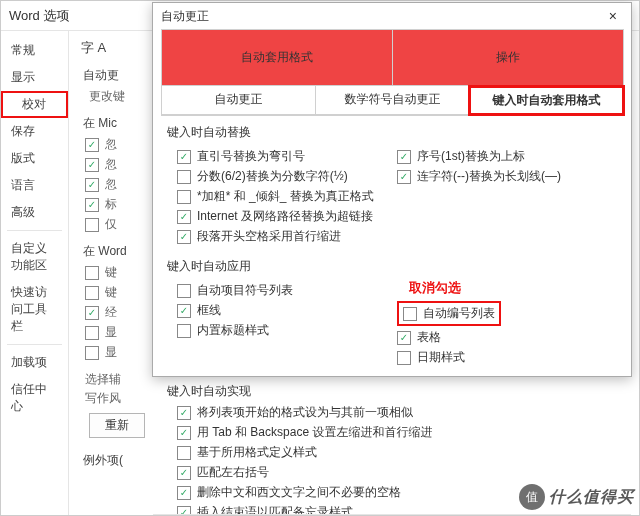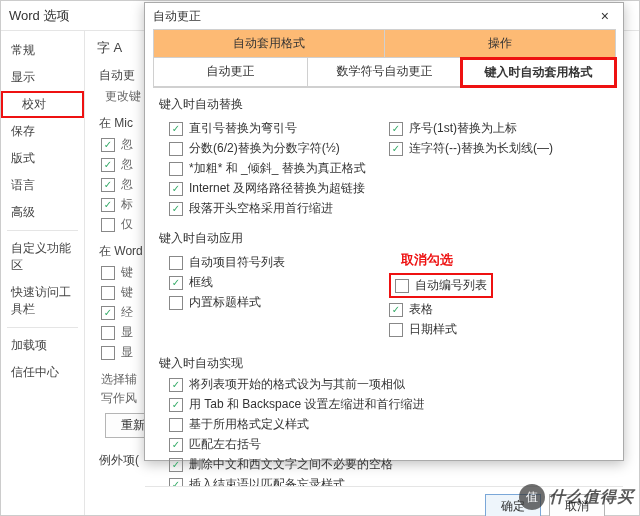--- a/index.html
+++ b/index.html
@@ -2,37 +2,37 @@
 <html><head>
 <meta charset="utf-8">
 <style>
 *{box-sizing:border-box;margin:0;padding:0;font-family:"Microsoft YaHei",SimSun,sans-serif;font-size:12px;color:#333}
 body{background:#fff;width:640px;height:516px;position:relative;overflow:hidden}
 .win{position:absolute;left:0;top:0;width:640px;height:516px;border:1px solid #ccc;background:#fff}
 .titlebar{height:30px;display:flex;align-items:center;justify-content:space-between;padding:0 8px;border-bottom:1px solid #e5e5e5}
 .titlebar .t{font-size:13px}
 .titlebar .ctrls span{display:inline-block;width:30px;text-align:center;color:#666;font-size:14px}
 .body{display:flex;height:calc(100% - 30px)}
-.side{width:84px;border-right:1px solid #e5e5e5;padding-top:6px}
+.side{width:68px;border-right:1px solid #e5e5e5;padding-top:6px}
 .side .item{padding:5px 10px;color:#444}
 .side .sep{height:1px;background:#e5e5e5;margin:4px 6px}
 .side .hl{border:2px solid #e11;padding:3px 19px}
 .main{flex:1;padding:8px 12px;position:relative}
 .sect{font-size:13px;color:#444;margin-bottom:6px}
 .row{display:flex;align-items:center;margin:3px 0}
 .cb{width:14px;height:14px;border:1px solid #888;margin-right:6px;display:inline-flex;align-items:center;justify-content:center;font-size:10px;color:#3a6}
 .rowlabel{color:#666}
 .grp{margin:4px 0 10px 0;padding-left:4px}
 .grphdr{color:#444;margin:10px 0 4px;padding-left:2px}
 .btn{display:inline-block;border:1px solid #b5b5b5;background:#fdfdfd;padding:3px 14px;margin:0 4px;min-width:56px;text-align:center}
-.dialog{position:absolute;left:144px;top:2px;width:480px;height:459px;background:#fff;border:1px solid #aaa;box-shadow:0 3px 12px rgba(0,0,0,.25)}
+.dialog{position:absolute;left:152px;top:2px;width:480px;height:375px;background:#fff;border:1px solid #aaa;box-shadow:0 3px 12px rgba(0,0,0,.25)}
 .dlg-title{height:26px;display:flex;align-items:center;justify-content:space-between;padding:0 8px}
 .dlg-title .x{font-size:14px;color:#333;padding:2px 6px}
 .tabs1{display:flex;border-bottom:1px solid #d0d0d0;margin:0 8px}
-.tab{flex:1;text-align:center;padding:5px 0;border:1px solid #d0d0d0;border-bottom:none;background:#fdba74;margin-right:-1px}
+.tab{flex:1;text-align:center;padding:19px 0;border:1px solid #d0d0d0;border-bottom:none;background:#ef4444;margin-right:-1px}
 .tabs2{display:flex;margin:0 8px;border-bottom:1px solid #d0d0d0}
 .tab2{flex:1;text-align:center;padding:5px 0;border:1px solid #d0d0d0;border-top:none;margin-right:-1px;background:#fff}
 .tab2.act{font-weight:700;border-top:1px solid #fff}
 .tab2.hl{outline:3px solid #e11;outline-offset:-2px}
 .dlg-body{padding:8px 14px 0 14px;height:398px;overflow:hidden}
 .two{display:flex}
 .two .col{flex:1}
 .red-note{color:#e11;font-weight:700;font-size:13px;margin:0 0 4px 12px}
 .hlbox{border:2px solid #e11;display:inline-flex;align-items:center;padding:2px 4px}
 .dlg-foot{height:40px;display:flex;align-items:center;justify-content:flex-end;padding:0 14px;border-top:1px solid #e5e5e5}

